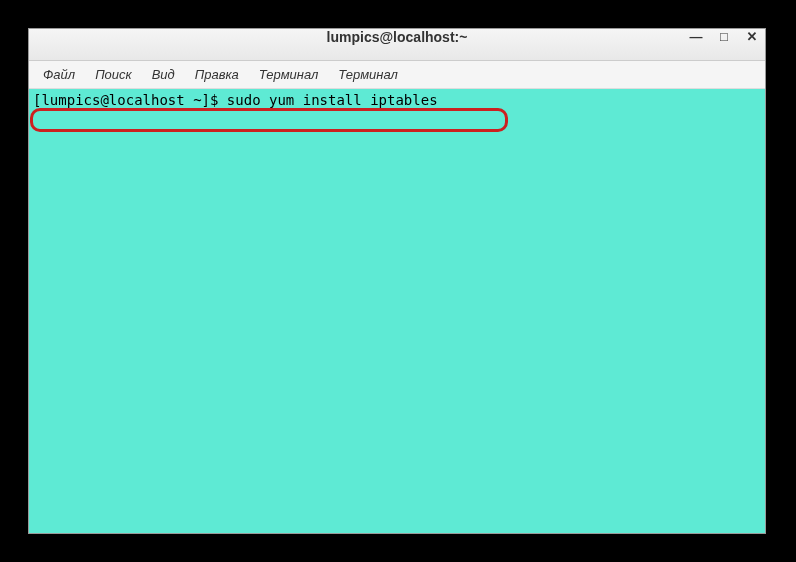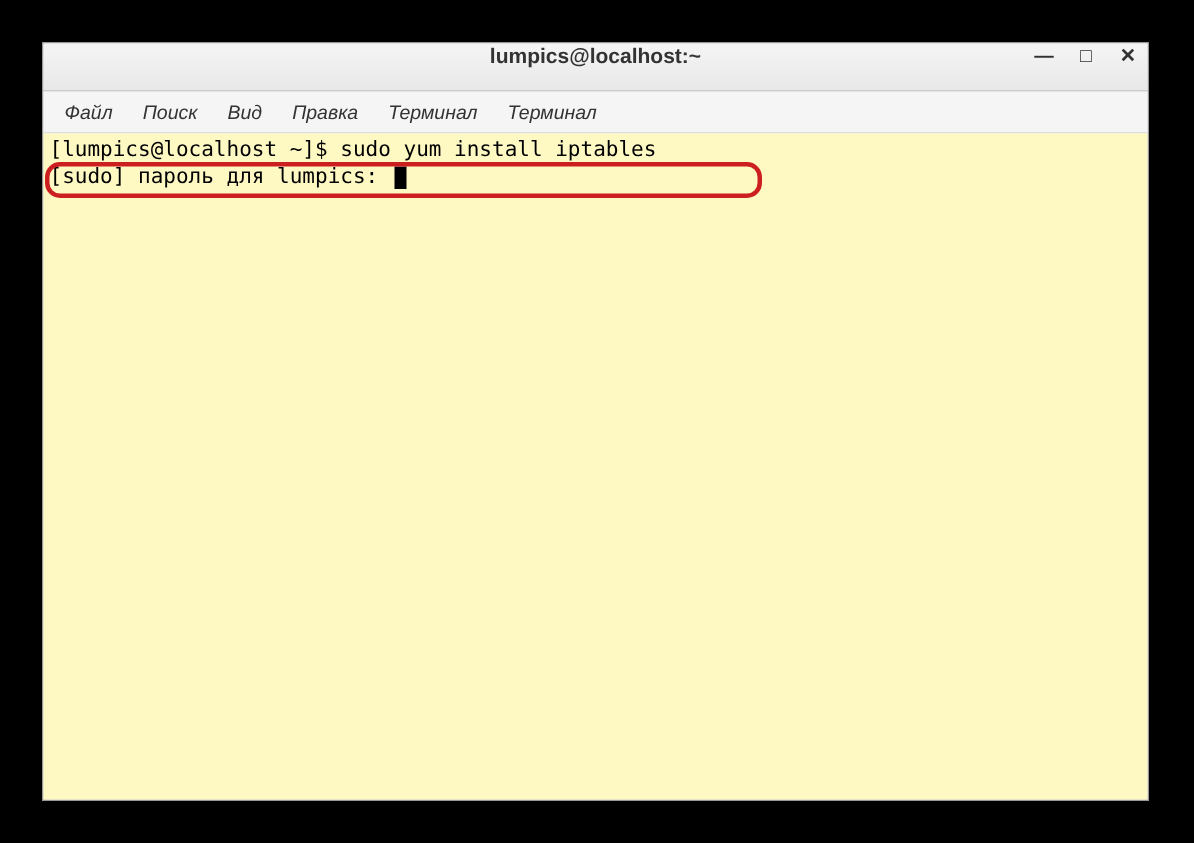--- a/index.html
+++ b/index.html
@@ -65,21 +65,21 @@
       font-size: 13px;
       color: #333;
       font-style: italic;
     }
     .menu-item {
       padding: 4px 10px;
       cursor: pointer;
     }
     .terminal-area {
       flex: 1;
-      background: #fef9c3;
+      background: #5eead4;
       padding: 2px 4px;
       font-family: "DejaVu Sans Mono", "Courier New", monospace;
       font-size: 14px;
       line-height: 18px;
       color: #000;
       position: relative;
       overflow: hidden;
     }
     .terminal-line {
       white-space: pre;
@@ -118,17 +118,16 @@
   <div class="menubar">
     <div class="menu-item">Файл</div>
     <div class="menu-item">Поиск</div>
     <div class="menu-item">Вид</div>
     <div class="menu-item">Правка</div>
     <div class="menu-item">Терминал</div>
     <div class="menu-item">Терминал</div>
   </div>
   <div class="terminal-area">
     <div class="terminal-line">[lumpics@localhost ~]$ sudo yum install iptables</div>
-    <div class="terminal-line"><span>[sudo] пароль для lumpics: </span><span class="cursor"></span></div>
   </div>
 </div>
 
 <div class="highlight-box"></div>
 
 </body></html>

